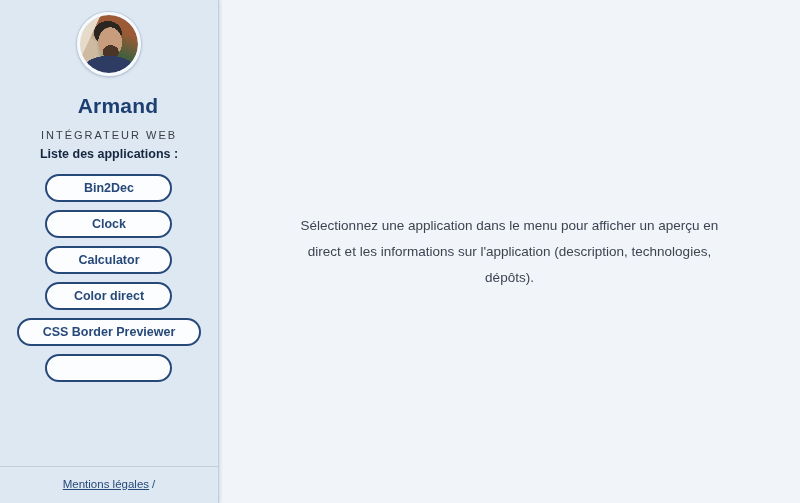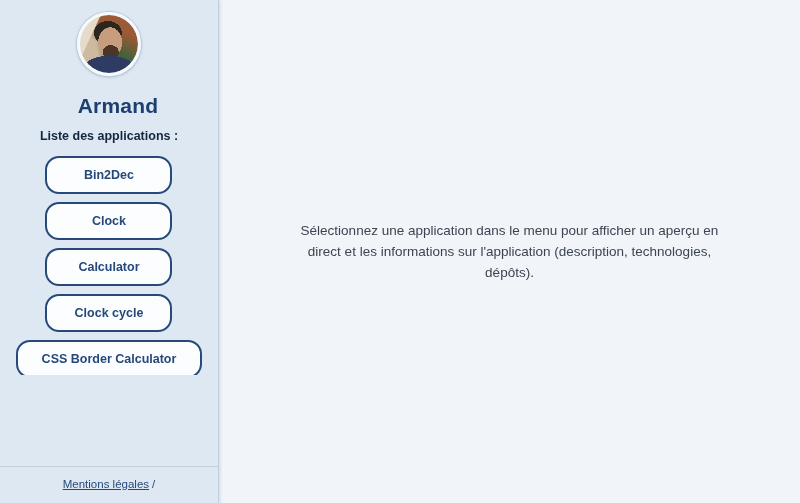--- a/index.html
+++ b/index.html
@@ -57,21 +57,21 @@
   }
   .list-label{
     margin-top:6px;color:var(--label-text);
     font-size:12.5px;font-weight:bold;
   }
   .app-list{
     margin-top:13px;height:219px;overflow:hidden;
     display:flex;flex-direction:column;align-items:center;
   }
   .app-btn{
-    display:block;min-width:127px;height:38px;padding:0 24px;
+    display:block;min-width:127px;height:28px;padding:0 24px;
     margin-bottom:8px;flex:0 0 auto;
     background:var(--button-bg);
     border:2px solid var(--accent);border-radius:14px;
     color:var(--accent);font-family:inherit;
     font-size:12.5px;font-weight:bold;line-height:23px;
     cursor:pointer;white-space:nowrap;
   }
   .sidebar-footer{
     width:100%;margin-top:auto;
     border-top:1px solid var(--divider);
@@ -83,47 +83,48 @@
   .footer-line a{color:var(--accent);text-decoration:underline;text-align:center;}
   .sep{margin-left:3px;}
 
   
   .main{
     flex:1 1 auto;height:503px;background:var(--main-bg);
     display:flex;align-items:center;justify-content:center;
   }
   .placeholder{
     max-width:450px;padding:0 4px;text-align:center;
-    color:var(--text);font-size:13.5px;line-height:21px;
+    color:var(--text);font-size:13.5px;line-height:26px;
   }
 </style>
 </head>
 <body>
 
 <div class="app">
 
   <aside class="sidebar">
 
     <div class="avatar">
       <div class="avatar-photo"></div>
     </div>
 
     <h1 class="name">
       <span>Armand</span>
     </h1>
 
+    <p class="job">INTÉGRATEUR WEB</p>
 
     <p class="list-label">Liste des applications :</p>
 
     <nav class="app-list">
       <button class="app-btn">Bin2Dec</button>
       <button class="app-btn">Clock</button>
       <button class="app-btn">Calculator</button>
-      <button class="app-btn">Clock cycle</button>
-      <button class="app-btn">CSS Border Calculator</button>
+      <button class="app-btn">Color direct</button>
+      <button class="app-btn">CSS Border Previewer</button>
       <button class="app-btn" aria-hidden="true"></button>
     </nav>
 
     <footer class="sidebar-footer">
       <p class="footer-line"><a href="#">Mentions légales</a><span class="sep">/</span></p>
     </footer>
 
   </aside>
 
   <main class="main">

